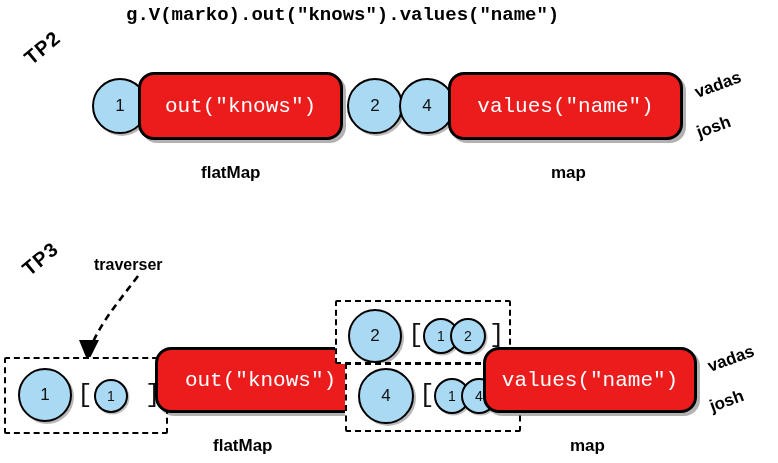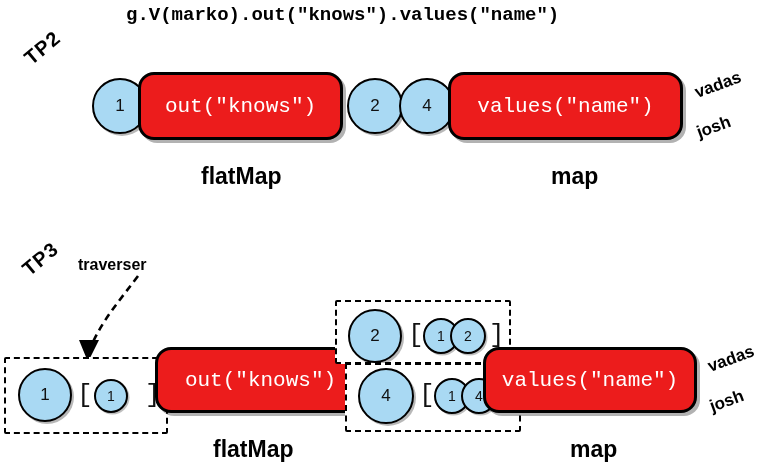--- a/index.html
+++ b/index.html
@@ -79,21 +79,21 @@
   
   .cap{
     font-family:"Liberation Sans",sans-serif;
     font-weight:bold;
     color:#000;
     white-space:nowrap;
     text-shadow:
       1.4px 0 0 #fff, -1.4px 0 0 #fff, 0 1.4px 0 #fff, 0 -1.4px 0 #fff,
       1.2px 1.2px 0 #fff, -1.2px -1.2px 0 #fff, 1.2px -1.2px 0 #fff, -1.2px 1.2px 0 #fff;
   }
-  .cap.lbl{font-size:23px;}
+  .cap.lbl{font-size:17px;}
   .cap.side{font-size:17px;}
   .cap.tp{font-size:20px;letter-spacing:1px;}
   .cap.trav{font-size:16px;}
 
   .rot-tp{transform:rotate(-40deg);transform-origin:left top;}
   .rot-side{transform:rotate(-20deg);transform-origin:left top;}
 
   svg.overlay{position:absolute;left:0;top:0;width:778px;height:463px;pointer-events:none;}
 </style>
 </head>
@@ -116,21 +116,21 @@
   <div class="abs step" style="left:448px;top:72px;width:235px;height:68px;">values("name")</div>
 
   <div class="abs cap side rot-side" style="left:692px;top:84px;">vadas</div>
   <div class="abs cap side rot-side" style="left:694px;top:124px;">josh</div>
 
   <div class="abs cap lbl" style="left:201px;top:163px;">flatMap</div>
   <div class="abs cap lbl" style="left:551px;top:163px;">map</div>
 
   <div class="abs cap tp rot-tp" style="left:18px;top:263px;">TP3</div>
 
-  <div class="abs cap trav" style="left:78px;top:256px;">traverser</div>
+  <div class="abs cap trav" style="left:94px;top:256px;">traverser</div>
 
   <svg class="overlay">
     <path d="M138 276 C 120 300, 104 318, 92 344" stroke="#000" stroke-width="2.6" fill="none" stroke-dasharray="7,5"></path>
     <polygon points="88,362 79,340 99,340" fill="#000"></polygon>
   </svg>
 
   <div class="abs dashbox" style="left:4px;top:357px;width:164px;height:77px;"></div>
   <div class="abs circ" style="left:18px;top:368px;width:54px;height:54px;">1</div>
   <div class="abs brk" style="left:77px;top:382px;">[</div>
   <div class="abs circ sm" style="left:94px;top:379px;width:34px;height:34px;">1</div>

